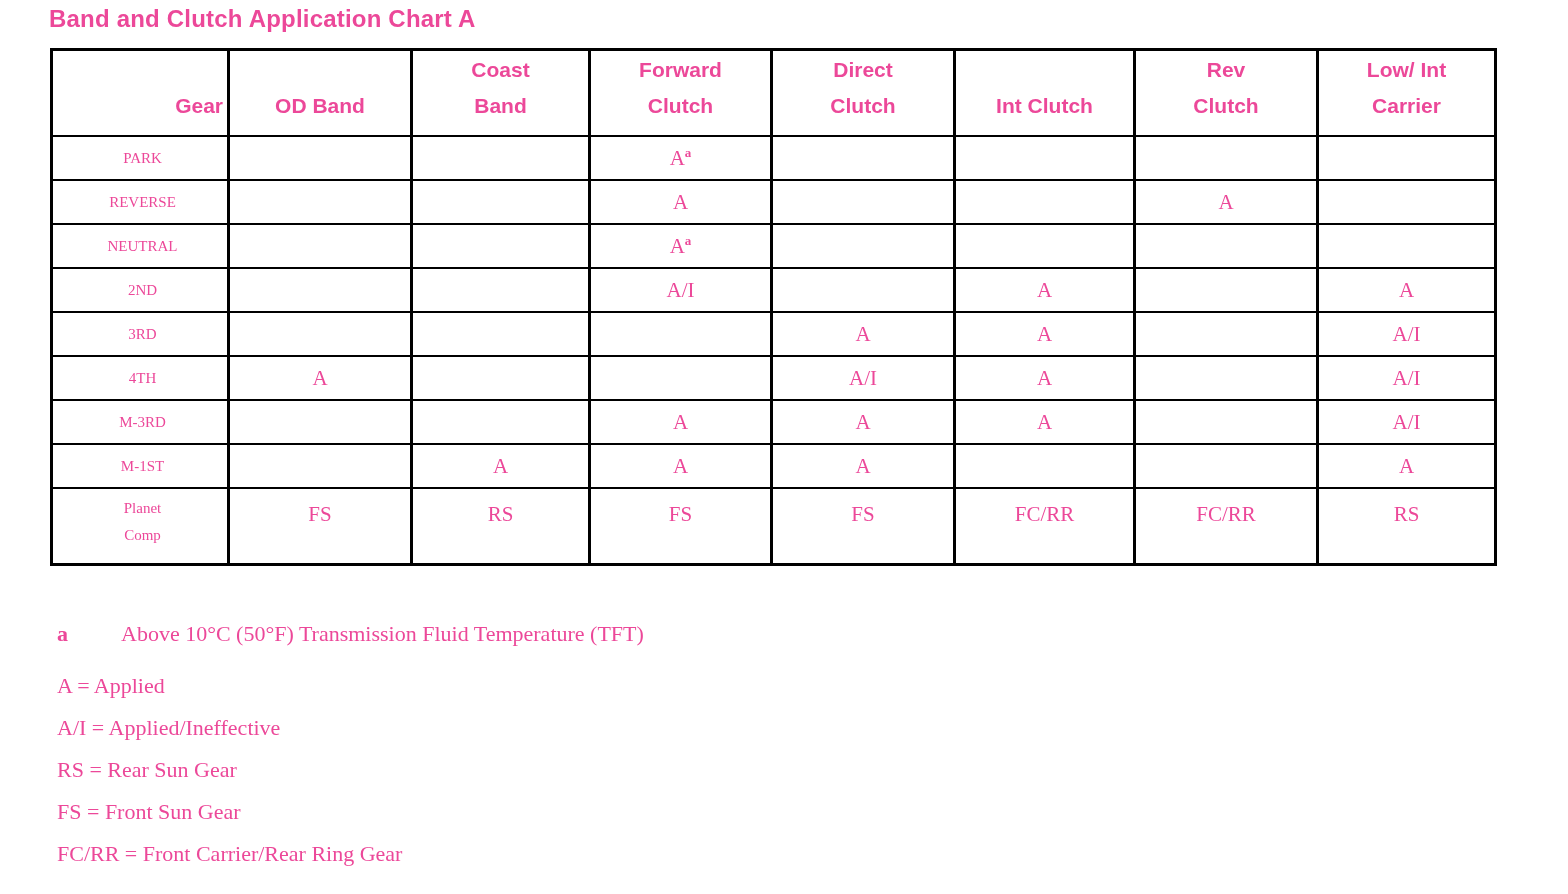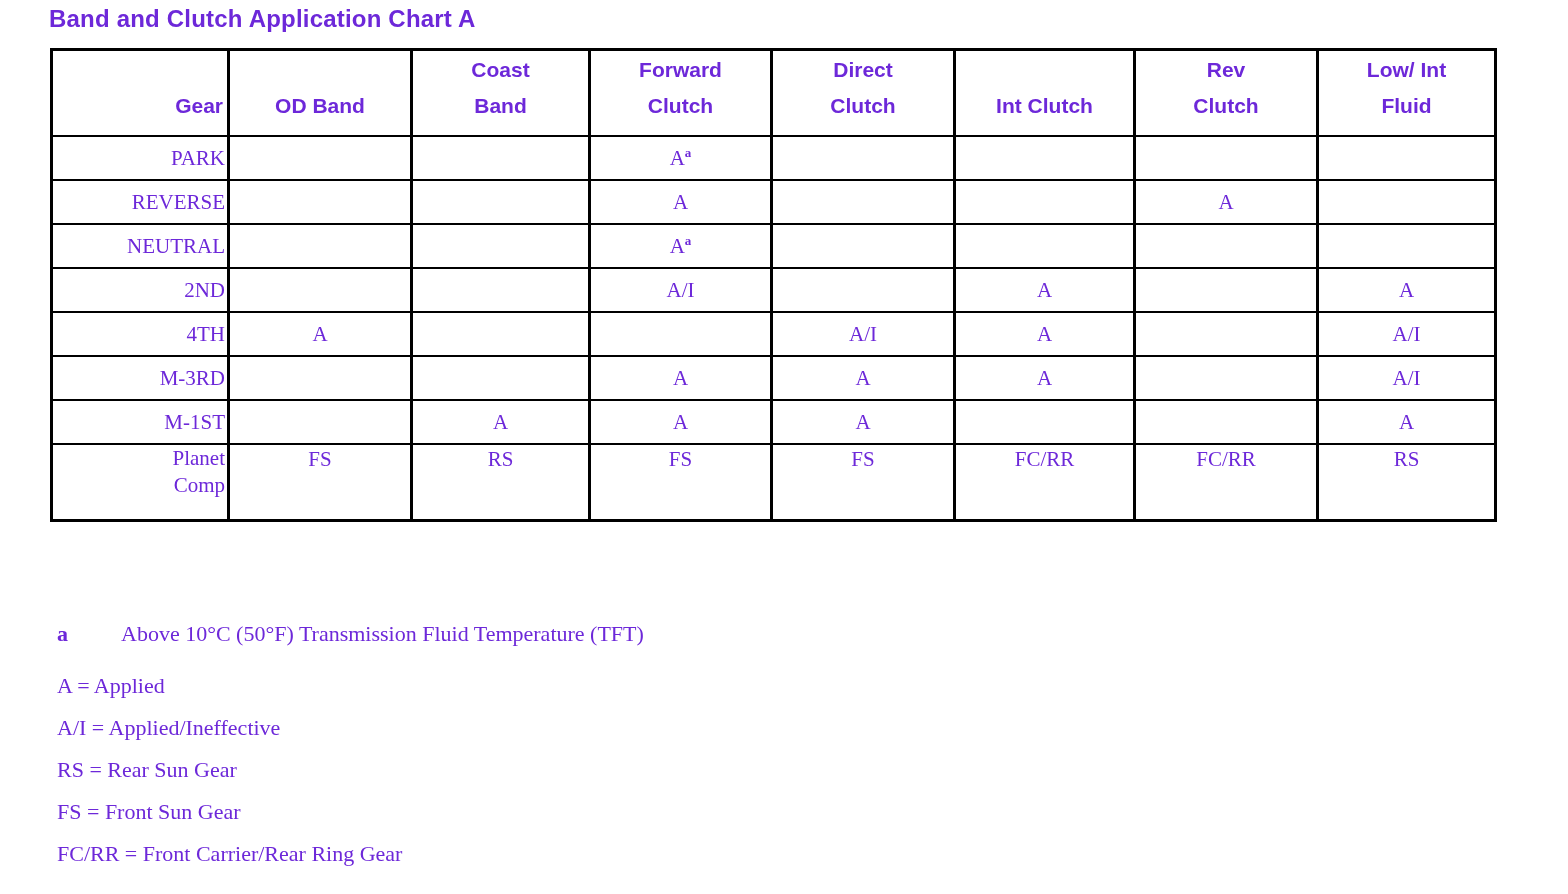--- a/index.html
+++ b/index.html
@@ -8,21 +8,21 @@
     background: #ffffff;
     width: 1568px;
     height: 894px;
     overflow: hidden;
   }
   .page {
     position: relative;
     width: 1568px;
     height: 894px;
     background: #ffffff;
-    color: #6d28d9;
+    color: #ec4899;
   }
   .doc-title {
     position: absolute;
     left: 49px;
     top: 5px;
     font-family: "Liberation Sans", sans-serif;
     font-weight: bold;
     font-size: 24px;
     letter-spacing: 0.2px;
     white-space: nowrap;
@@ -57,43 +57,43 @@
   table.app-chart thead th:nth-child(3) { width: 167px; }
   table.app-chart thead th:nth-child(4) { width: 171px; }
   table.app-chart thead th:nth-child(5) { width: 172px; }
   table.app-chart thead th:nth-child(6) { width: 169px; }
   table.app-chart thead th:nth-child(7) { width: 172px; }
   table.app-chart thead th:nth-child(8) { width: 167px; }
   table.app-chart tbody tr { height: 44px; }
   table.app-chart tbody th {
     font-family: "Liberation Serif", "DejaVu Serif", serif;
     font-weight: normal;
-    font-size: 21px;
-    text-align: right;
+    font-size: 15px;
+    text-align: center;
     vertical-align: middle;
     padding: 0 2px 0 7px;
     white-space: pre-line;
     line-height: 27px;
   }
   table.app-chart tbody td {
     font-family: "Liberation Serif", "DejaVu Serif", serif;
     font-size: 21px;
     text-align: center;
     vertical-align: middle;
     padding: 0 2px;
   }
   table.app-chart tbody td sup {
     font-size: 13px;
     font-weight: bold;
     line-height: 0;
     vertical-align: super;
   }
   table.app-chart tbody tr.tall-row { height: 76px; }
-  table.app-chart tbody tr.tall-row th { vertical-align: top; }
-  table.app-chart tbody tr.tall-row td { vertical-align: top; padding-top: 2px; }
+  table.app-chart tbody tr.tall-row th { vertical-align: top; padding-top: 6px; }
+  table.app-chart tbody tr.tall-row td { vertical-align: top; padding-top: 13px; }
   .footnotes {
     position: absolute;
     left: 57px;
     top: 620px;
     font-family: "Liberation Serif", "DejaVu Serif", serif;
     font-size: 22px;
     line-height: 27px;
   }
   .footnote-a { margin-bottom: 25px; }
   .footnote-a .fn-marker {
@@ -119,21 +119,21 @@
           <th>Coast
 Band</th>
           <th>Forward
 Clutch</th>
           <th>Direct
 Clutch</th>
           <th>Int Clutch</th>
           <th>Rev
 Clutch</th>
           <th>Low/ Int
-Fluid</th>
+Carrier</th>
         </tr>
       </thead>
     <tbody>
         <tr>
           <th>PARK</th>
           <td></td>
           <td></td>
           <td>A<sup>a</sup></td>
           <td></td>
           <td></td>
@@ -162,20 +162,30 @@
         </tr>
         <tr>
           <th>2ND</th>
           <td></td>
           <td></td>
           <td>A/I</td>
           <td></td>
           <td>A</td>
           <td></td>
           <td>A</td>
+        </tr>
+        <tr>
+          <th>3RD</th>
+          <td></td>
+          <td></td>
+          <td></td>
+          <td>A</td>
+          <td>A</td>
+          <td></td>
+          <td>A/I</td>
         </tr>
         <tr>
           <th>4TH</th>
           <td>A</td>
           <td></td>
           <td></td>
           <td>A/I</td>
           <td>A</td>
           <td></td>
           <td>A/I</td>

